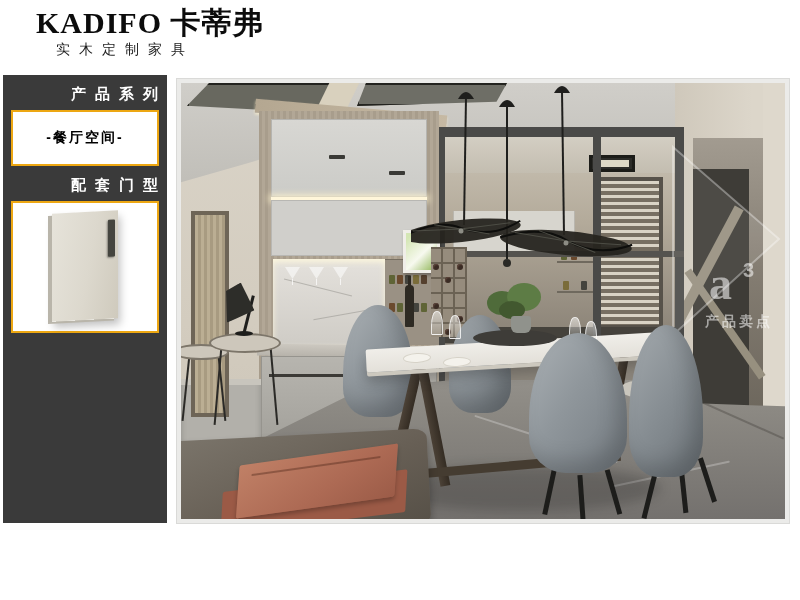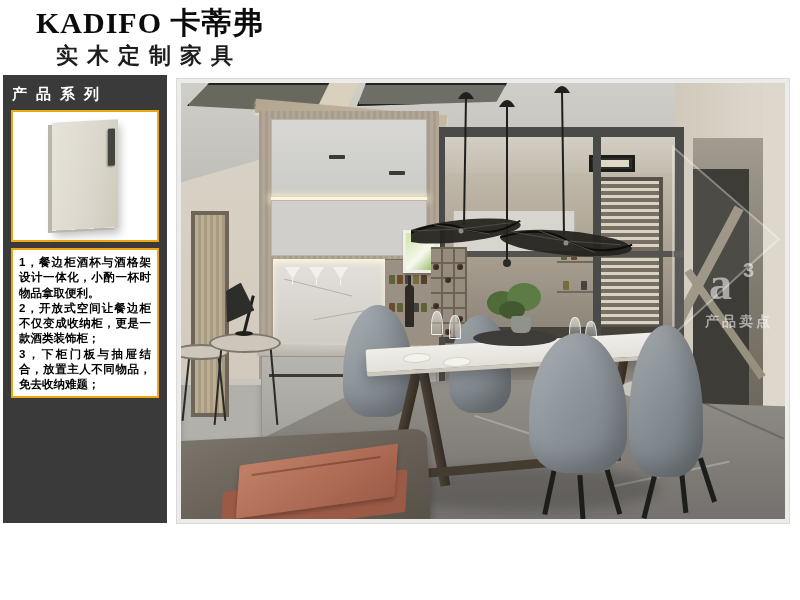--- a/index.html
+++ b/index.html
@@ -2,27 +2,27 @@
 <html><head>
 <meta charset="utf-8">
 <style>
   html,body{margin:0;padding:0;}
   body{width:800px;height:600px;background:#ffffff;position:relative;overflow:hidden;
        font-family:"Liberation Sans","DejaVu Sans",sans-serif;}
 
   
   .brand-name{position:absolute;left:36px;top:3px;font-family:"Liberation Serif","DejaVu Serif",serif;
     font-weight:700;font-size:30px;color:#0c0c0c;letter-spacing:1px;}
-  .brand-tagline{position:absolute;left:56px;top:41px;font-size:22px;font-weight:700;
+  .brand-tagline{position:absolute;left:56px;top:41px;font-size:14px;font-weight:400;
     letter-spacing:9px;color:#1e1e1e;}
 
   
   .side-panel{position:absolute;left:3px;top:75px;width:164px;height:448px;background:#3a3a3a;}
-  .side-title{color:#ffffff;text-align:left;font-weight:700;font-size:15px;
-    letter-spacing:9px;text-indent:9px;margin-top:9px;height:20px;line-height:20px;}
+  .side-title{color:#ffffff;text-align:right;font-weight:700;font-size:15px;
+    letter-spacing:9px;text-indent:9px;margin-top:9px;height:20px;line-height:20px;padding-left:25px;}
   .gold-box{margin:6px 8px 0 8px;background:#ffffff;border:2px solid #eda712;box-sizing:border-box;}
   .series-box{height:56px;display:flex;align-items:center;justify-content:center;
     font-weight:700;font-size:14px;color:#000;letter-spacing:2px;}
   .door-box{height:132px;position:relative;}
   .door{position:absolute;left:39px;top:9px;width:66px;height:108px;
     background:linear-gradient(100deg,#e6e3da 0%,#dcd8cd 55%,#cfcabd 100%);
     transform:skewY(-3deg);box-shadow:-4px 2px 0 #b9b5aa,2px 6px 8px rgba(0,0,0,.25);}
   .door-handle{position:absolute;right:3px;top:9px;width:7px;height:37px;background:#45453f;
     border-radius:1px;box-shadow:-1px 1px 2px rgba(0,0,0,.4);}
   .points-box{height:150px;padding:5px 6px;font-size:11.5px;font-weight:700;color:#000;
@@ -191,32 +191,29 @@
   .cloth-edge{left:70px;top:382px;width:130px;height:2px;background:rgba(60,25,15,.35);transform:rotate(-8deg) skewX(-12deg);}
 </style>
 </head>
 <body>
 
 <div class="brand-name">KADIFO 卡蒂弗</div>
 <div class="brand-tagline">实木定制家具</div>
 
 <div class="side-panel">
   <div class="side-title">产品系列</div>
-
+  <div class="gold-box series-box">-餐厅空间-</div>
+
+  <div class="side-title">配套门型</div>
   <div class="gold-box door-box">
     <div class="door">
       <div class="door-handle"></div>
     </div>
   </div>
 
-  <div class="gold-box points-box">
-    <div>1，餐边柜酒杯与酒格架设计一体化，小酌一杯时物品拿取便利。</div>
-    <div>2，开放式空间让餐边柜不仅变成收纳柜，更是一款酒类装饰柜；</div>
-    <div>3，下柜门板与抽屉结合，放置主人不同物品，免去收纳难题；</div>
-  </div>
 </div>
 
 <div class="photo-frame"></div>
 <div class="photo">
 
   <div class="p-wall"></div>
   <div class="p-ceiling"></div>
   <div class="cpanel1"></div>
   <div class="cpanel2"></div>
   <div class="cbeam"></div>

